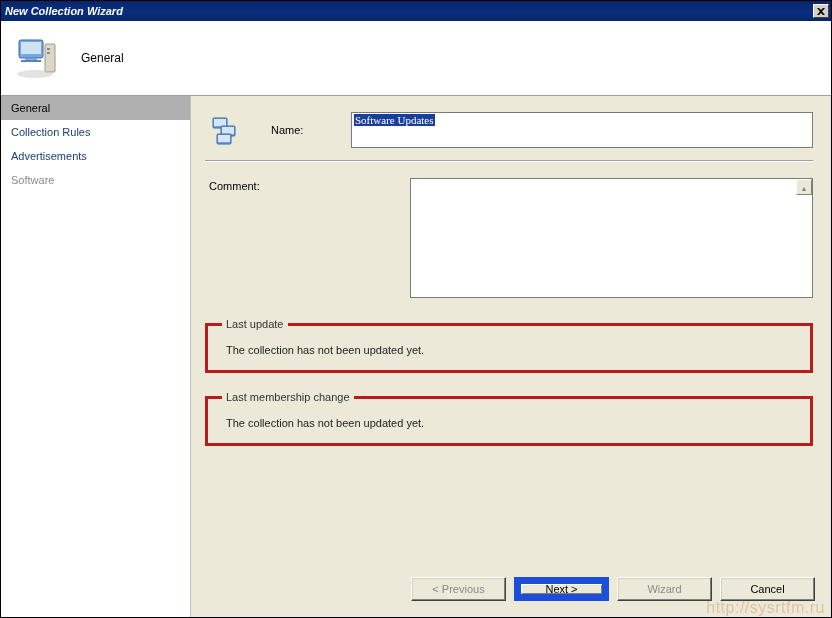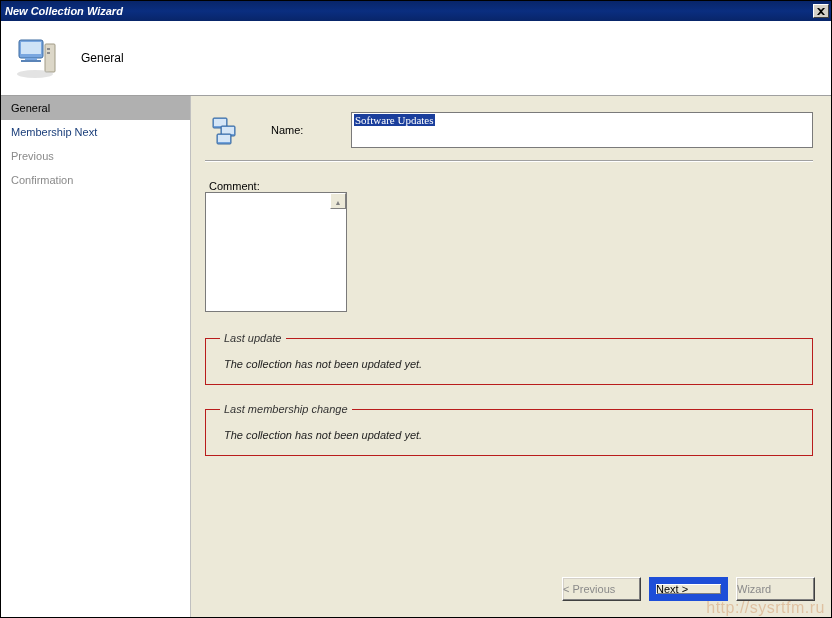--- a/index.html
+++ b/index.html
@@ -19,30 +19,30 @@
   .sidebar-item.link { color:#1a3e7a; }
   .sidebar-item.disabled { color:#8a8a8a; }
   .content { flex:1; background:#ece9d8; position:relative; padding:16px 18px 0 14px;}
   .row-name { display:flex; align-items:center; margin-bottom:12px;}
   .small-icon { width:32px; height:32px; margin-right:28px; margin-left:6px;}
   .small-icon svg{width:32px;height:32px;}
   .lbl { width:80px; }
   .name-input { flex:1; height:36px; border:1px solid #7a7a7a; background:#fff; padding:1px 2px; font-family:Tahoma; font-size:11px;}
   .name-input .sel { background:#1a3e9c; color:#fff; display:inline-block; padding:0 1px;}
   .divider { height:1px; border-top:1px solid #a0a0a0; border-bottom:1px solid #fff; margin:6px 0 16px 0;}
-  .row-comment { display:flex; align-items:flex-start;flex-direction:column; }
+  .row-comment { display:flex; align-items:flex-start; }
   .row-comment .lbl2 { width:205px; padding-left:4px; padding-top:2px;}
   .comment-wrap { flex:1; position:relative;}
   .comment-area { width:100%; height:120px; border:1px solid #7a7a7a; background:#fff; resize:none; font-family:Tahoma; font-size:11px;}
   .scroll-up { position:absolute; right:1px; top:1px; width:16px; height:16px; background:#ece9d8; border:1px solid #fff; border-right-color:#808080; border-bottom-color:#808080; display:flex; align-items:center; justify-content:center;}
-  fieldset { border:1px solid #b91c1c; margin:18px 0 0 0; padding:14px 14px 14px 14px; font-size:11px;font-style:italic;}
+  fieldset { border:3px solid #b91c1c; margin:18px 0 0 0; padding:14px 14px 14px 14px; font-size:11px;}
   fieldset legend { padding:0 4px; color:#333;}
   .group-text { color:#222; margin-left:4px;}
   .button-bar { position:absolute; bottom:16px; right:16px; display:flex; gap:8px;}
-  .btn { width:79px; height:24px; background:#ece9d8; border:1px solid #404040; border-top-color:#fff; border-left-color:#fff; font-size:11px; display:flex; align-items:center; justify-content:flex-start; box-shadow: inset -1px -1px 0 #808080, inset 1px 1px 0 #d4d0c8;}
+  .btn { width:95px; height:24px; background:#ece9d8; border:1px solid #404040; border-top-color:#fff; border-left-color:#fff; font-size:11px; display:flex; align-items:center; justify-content:center; box-shadow: inset -1px -1px 0 #808080, inset 1px 1px 0 #d4d0c8;}
   .btn.disabled { color:#8a8a8a; }
   .btn.default { border:7px solid #1d4ed8; box-shadow: inset 1px 1px 0 #fff, inset -1px -1px 0 #808080;}
   .watermark { position:absolute; right:6px; bottom:0px; color:rgba(200,120,60,0.35); font-size:16px; font-family:Arial; letter-spacing:0.5px; pointer-events:none;}
   .arrow-up:before{content:"▲"; font-size:7px; color:#808080;}
 </style>
 </head>
 <body>
 
 <div class="window">
   <div class="titlebar">
@@ -66,23 +66,23 @@
         <rect x="34" y="18" width="3" height="2" fill="#8a8a8a"></rect>
         <ellipse cx="22" cy="40" rx="18" ry="4" fill="#c8c8c8" opacity="0.5"></ellipse>
       </svg>
     </div>
     <div class="header-title">General</div>
   </div>
 
   <div class="body-area">
     <div class="sidebar">
       <div class="sidebar-item active"><span>General</span></div>
-      <div class="sidebar-item link"><span>Membership Next</span></div>
-      <div class="sidebar-item disabled"><span>Previous</span></div>
-      <div class="sidebar-item disabled"><span>Confirmation</span></div>
+      <div class="sidebar-item link"><span>Collection Rules</span></div>
+      <div class="sidebar-item link"><span>Advertisements</span></div>
+      <div class="sidebar-item disabled"><span>Software</span></div>
     </div>
 
     <div class="content">
       <div class="row-name">
         <div class="small-icon">
           <svg viewBox="0 0 32 32">
             <rect x="2" y="4" width="14" height="10" rx="1" fill="#6fa0da" stroke="#3b6aa0"></rect>
             <rect x="3" y="5" width="12" height="7" fill="#d5e6f7"></rect>
             <rect x="10" y="12" width="14" height="10" rx="1" fill="#6fa0da" stroke="#3b6aa0"></rect>
             <rect x="11" y="13" width="12" height="7" fill="#d5e6f7"></rect>
@@ -119,18 +119,21 @@
       <div class="button-bar">
         <div class="btn disabled">
             <span>&lt; Previous</span>
           </div>
         <div class="btn default">
             <span>Next &gt;</span>
           </div>
         <div class="btn disabled">
             <span>Wizard</span>
           </div>
+        <div class="btn">
+            <span>Cancel</span>
+          </div>
       </div>
     </div>
   </div>
 
   <div class="watermark">http://sysrtfm.ru</div>
 </div>
 
 </body></html>

